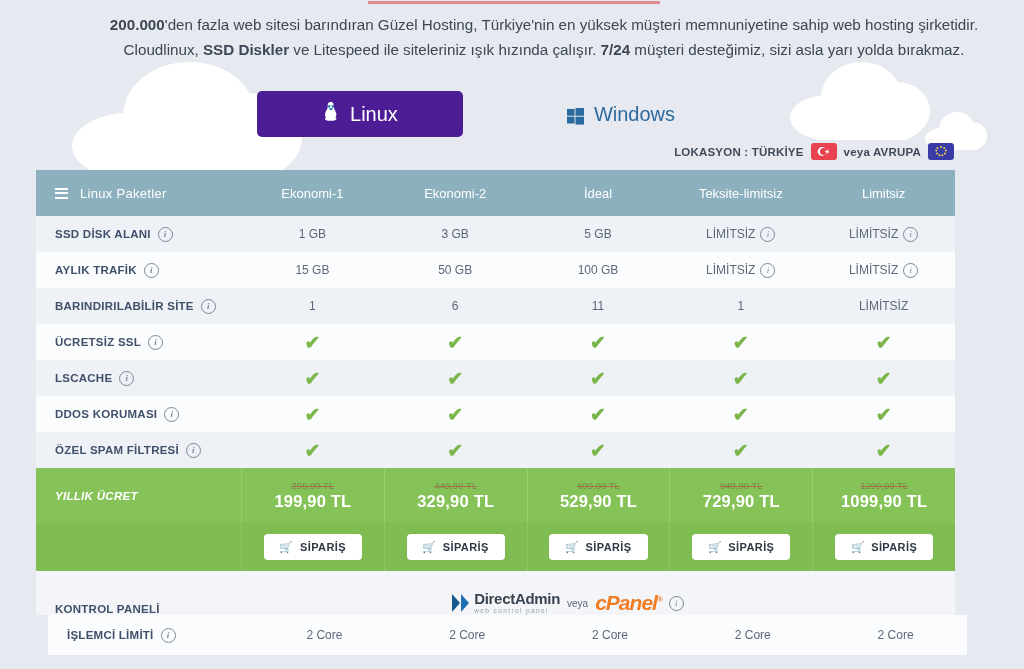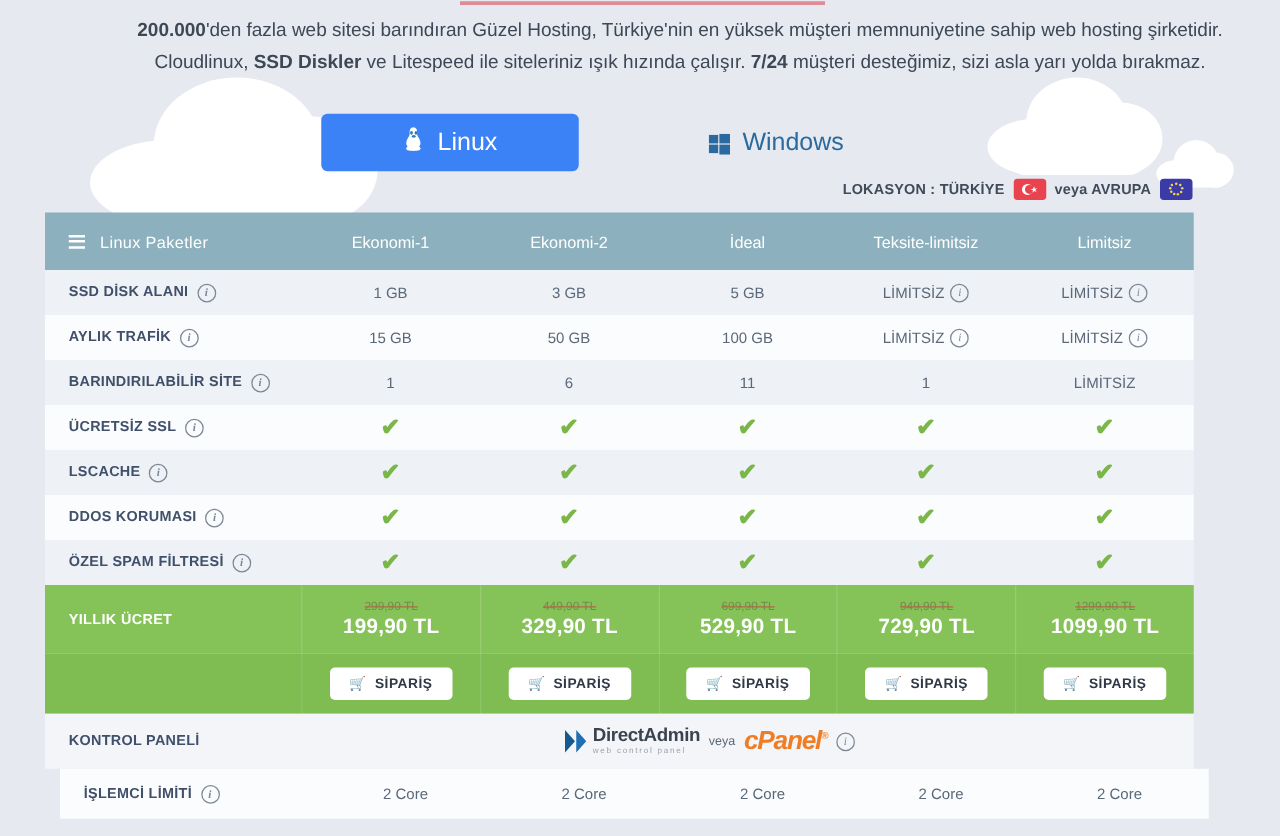--- a/index.html
+++ b/index.html
@@ -78,21 +78,21 @@
     align-items: center;
     justify-content: center;
     gap: 10px;
     font-size: 20px;
     cursor: pointer;
     user-select: none;
   }
   .tab-linux {
     width: 206px;
     height: 46px;
-    background: #3b82f6;
+    background: #4c1d95;
     border-radius: 5px;
     color: #ffffff;
     margin-left: 26px;
   }
   .tab-windows {
     color: #2b6a9e;
     margin-right: 118px;
     padding-left: 44px;
   }
   .tab-windows .win-ico {
@@ -218,20 +218,21 @@
   }
 
   
   .price-block { background: #85c257; }
   .row-price { height: 55px; }
   .row-price .cell-label {
     color: #ffffff;
     font-size: 11.5px;
     letter-spacing: .3px;
     align-self: center;
+    font-style: italic;
   }
   .price-cell {
     flex-direction: column;
     justify-content: center;
     gap: 1px;
     border-left: 1px solid rgba(255,255,255,.16);
     height: 100%;
   }
   .price-old {
     font-size: 9.5px;
@@ -267,21 +268,21 @@
     font-family: "Liberation Sans", sans-serif;
   }
   .cart {
     display: inline-block;
     font-size: 11px;
     line-height: 1;
     color: #2f3846;
   }
 
   
-  .row-cp { height: 44px; background: #f3f5f8; }
+  .row-cp { height: 44px; background: #f3f5f8; align-items: flex-end; }
   .cp-logos {
     flex: 1 1 auto;
     display: flex;
     align-items: center;
     justify-content: center;
     gap: 7px;
     margin-right: 60px;
   }
   .da-logo { display: flex; align-items: center; gap: 5px; }
   .da-arrows { display: flex; gap: 1px; }

